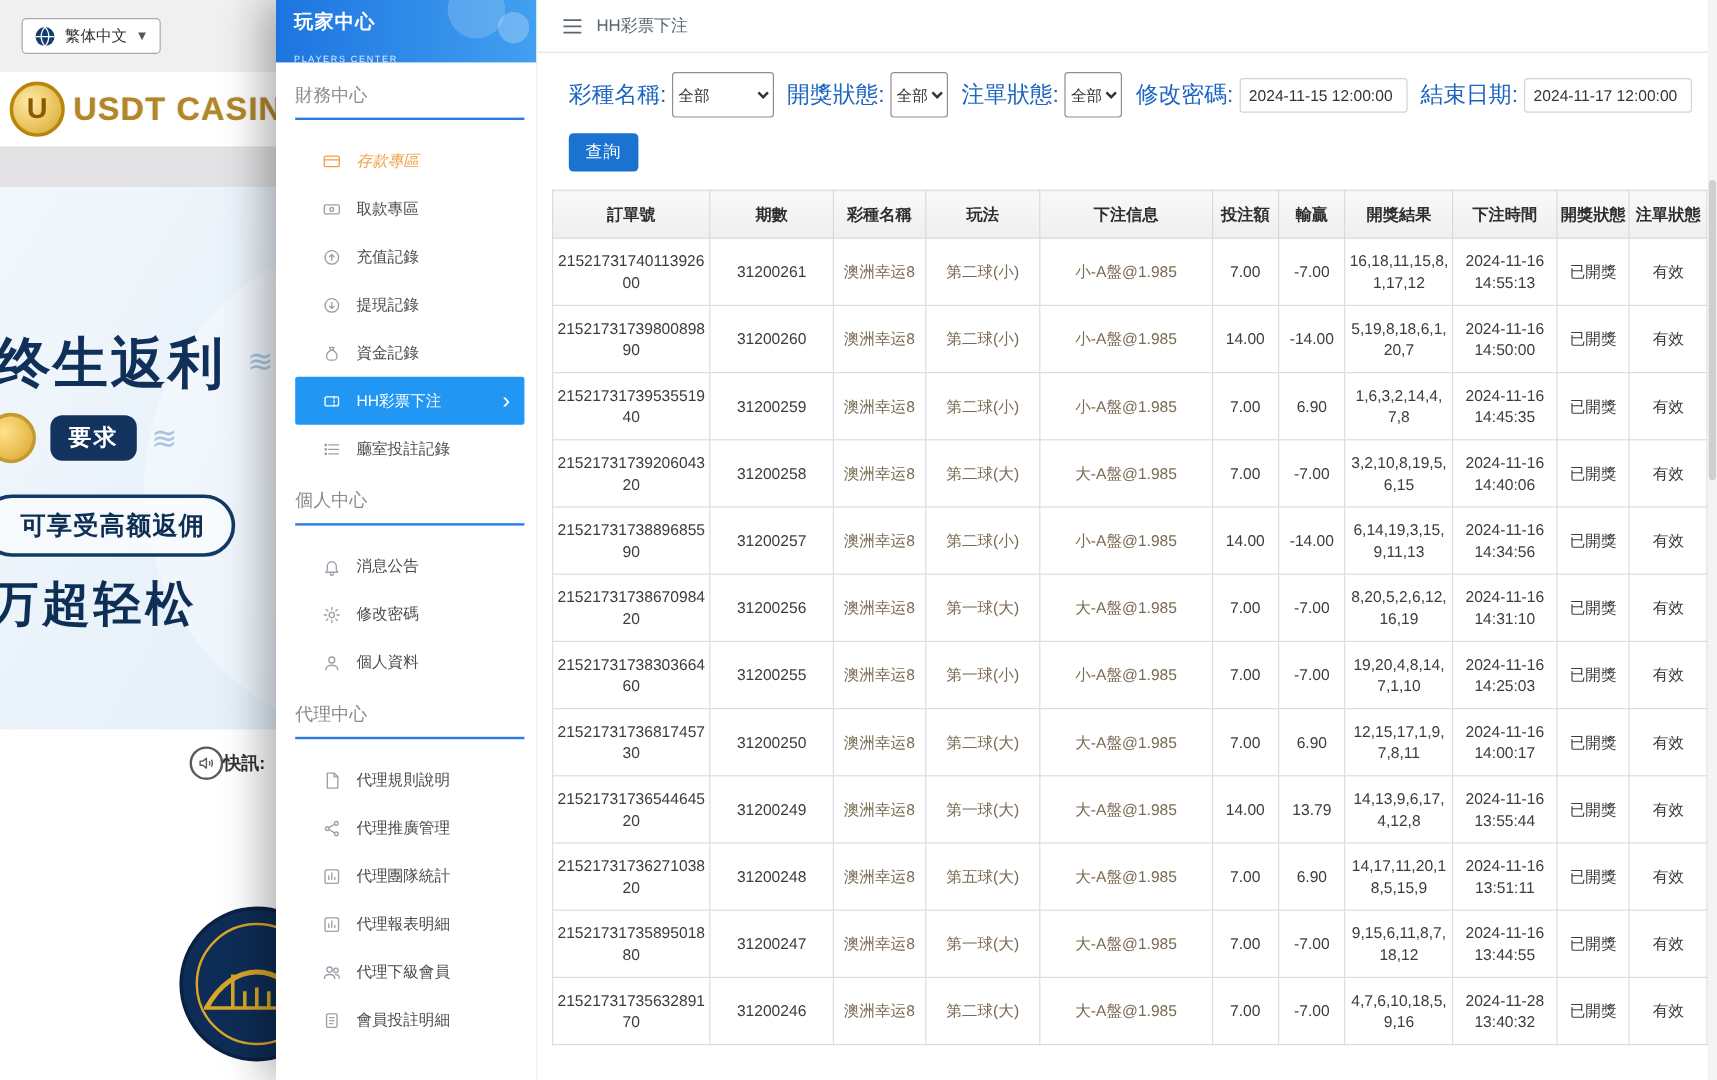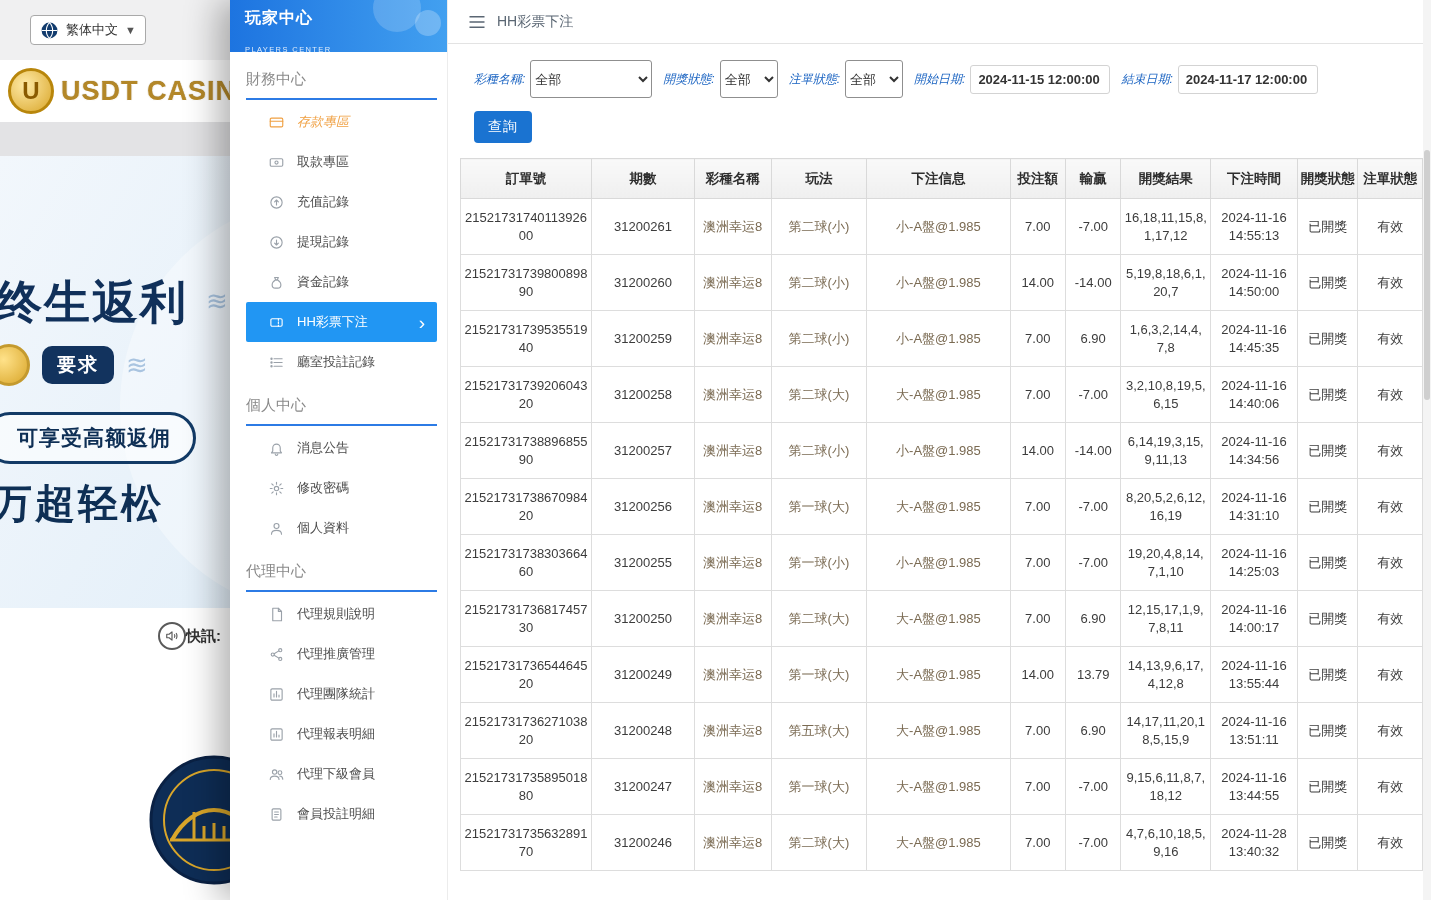--- a/index.html
+++ b/index.html
@@ -2,21 +2,21 @@
 <html><head>
 <meta charset="utf-8">
 <style>
   * { margin:0; padding:0; box-sizing:border-box; }
   html,body { width:1431px; height:900px; overflow:hidden; }
   body { font-family:"Liberation Sans","DejaVu Sans",sans-serif; background:#fff; }
   .stage { position:relative; width:1431px; height:900px; overflow:hidden; background:#fff; }
 
   
   .bg-topstrip { position:absolute; left:0; top:0; width:100%; height:60px; background:#f0f0f1; }
-  .lang-select { position:absolute; left:30px; top:15px; height:30px; padding:0 9px; display:flex; align-items:center; gap:7px;
+  .lang-select { position:absolute; left:18px; top:15px; height:30px; padding:0 9px; display:flex; align-items:center; gap:7px;
                  background:#fff; border:1px solid #a9a9a9; border-radius:4px; font-size:13px; color:#333; cursor:pointer; }
   .lang-select svg { width:19px; height:19px; }
   .lang-caret { font-size:11px; color:#555; }
 
   .bg-logorow { position:absolute; left:0; top:60px; width:100%; height:62px; background:#fff; display:flex; align-items:center; padding-left:8px; gap:7px; }
   .brand-coin { width:46px; height:46px; border-radius:50%; background:radial-gradient(circle at 35% 35%, #ffeaa6, #d9a62a);
                 border:3px solid #b8860b; color:#8a5a00; font-weight:bold; font-size:24px; display:flex; align-items:center; justify-content:center; }
   .brand-text { font-size:27px; font-weight:bold; color:#b38728; letter-spacing:1px; text-shadow:0 1px 0 #fff, 0 0 1px #7a5a10; }
 
   .bg-graystrip { position:absolute; left:0; top:122px; width:100%; height:34px; background:#e3e3e5; }
@@ -51,47 +51,47 @@
   
   .sidebar { width:218px; min-width:218px; background:#fff; border-right:1px solid #ececec; display:flex; flex-direction:column; overflow:hidden; }
   .sb-header { height:52px; min-height:52px; background:linear-gradient(90deg,#1d74e0,#42a0f0); color:#fff;
                padding:8px 0 0 15px; position:relative; overflow:hidden; }
   .sb-title { font-size:16px; font-weight:bold; letter-spacing:1px; }
   .sb-sub { font-size:7.5px; letter-spacing:1.4px; opacity:.85; margin-top:16px; }
   .sb-deco1 { position:absolute; width:48px; height:48px; right:26px; top:-16px; border-radius:50%; background:rgba(255,255,255,.18); }
   .sb-deco2 { position:absolute; width:26px; height:26px; right:6px; top:10px; border-radius:50%; background:rgba(255,255,255,.25); }
 
   .sb-nav { flex:1; padding-top:4px; overflow:hidden; }
-  .sb-section-title { margin:14px 10px 2px 16px; padding-bottom:9px; font-size:15px; color:#8a8a8a; border-bottom:2px solid #2c7be5; }
+  .sb-section-title { margin:14px 10px 14px 16px; padding-bottom:9px; font-size:15px; color:#8a8a8a; border-bottom:2px solid #2c7be5; }
   .sb-item { height:40px; margin:0 10px 0 16px; padding-left:22px; display:flex; align-items:center; gap:13px;
              font-size:13px; color:#4c4c4c; cursor:pointer; position:relative; border-radius:2px; }
   .sb-icon { width:16px; height:16px; color:#9aa1a9; display:flex; align-items:center; justify-content:center; }
   .sb-icon svg { width:15px; height:15px; fill:none; stroke:currentColor; stroke-width:1.8; stroke-linecap:round; stroke-linejoin:round; }
   .sb-item.accent { color:#f0a042;font-style:italic; }
   .sb-item.accent .sb-icon { color:#f0a042; }
   .sb-item.active { background:#2196f3; color:#fff; }
   .sb-item.active .sb-icon { color:#fff; }
   .sb-chevron { position:absolute; right:12px; font-size:19px; line-height:1; color:#fff; }
 
   
   .main { flex:1; min-width:0; display:flex; flex-direction:column; background:#fff; position:relative; }
   .topbar { height:44px; min-height:44px; display:flex; align-items:center; gap:11px; padding-left:20px;
             border-bottom:1px solid #e3e3e3; }
   .hamburger { display:flex; cursor:pointer; }
   .hamburger svg { width:18px; height:16px; stroke:#5a6673; stroke-width:2; }
   .tb-title { font-size:14px; color:#5a6673; }
 
   .filters { padding:16px 10px 2px 26px; }
   .filter-row { display:flex; align-items:center; }
-  .f-label { font-size:12px; color:#1b64c2; white-space:nowrap; margin-right:5px;font-style:italic; }
+  .f-label { font-size:19px; color:#1b64c2; white-space:nowrap; margin-right:5px; }
   .f-select { height:38px; border:1px solid #8f8f8f; border-radius:3px; background:#fff; font-size:13px; color:#333; margin-right:11px; }
   .f-select.wide { width:122px; }
   .f-select.narrow { width:58px; }
   .f-input { height:29px; width:140px; border:1px solid #d3d3d3; border-radius:3px; font-size:13px; color:#333;
-             padding:0 7px; background:#fff; margin-right:11px;font-weight:bold; }
+             padding:0 7px; background:#fff; margin-right:11px; }
   .search-btn { margin-top:13px; background:#1a73d1; color:#fff; border:none; border-radius:4px; font-size:14px;
                 padding:7px 14px; cursor:pointer; letter-spacing:1px; }
 
   .table-wrap { padding:13px 8px 0 12px; flex:1; overflow:hidden; }
   table { width:100%; border-collapse:collapse; table-layout:fixed; font-size:13px; }
   th { border:1px solid #d9d9d9; background:linear-gradient(#f9f9f9,#efefef); font-weight:bold; color:#2e2e2e;
        font-size:13.5px; height:40px; padding:2px 1px; }
   td { border:1px solid #ddd; text-align:center; vertical-align:middle; height:56px; padding:4px 3px;
        color:#3c3c3c; line-height:18px; word-break:break-all; }
   td.c2, td.c3, td.c4 { color:#7a6a52; }
@@ -338,21 +338,21 @@
             <option>全部</option>
           </select>
           <span class="f-label">開獎狀態:</span>
           <select class="f-select narrow">
             <option>全部</option>
           </select>
           <span class="f-label">注單狀態:</span>
           <select class="f-select narrow">
             <option>全部</option>
           </select>
-          <span class="f-label">開始日期:</span>
+          <span class="f-label">修改密碼:</span>
           <input class="f-input" value="2024-11-15 12:00:00" style="">
           <span class="f-label">結束日期:</span>
           <input class="f-input" value="2024-11-17 12:00:00" style="">
         </div>
         <button class="search-btn">查詢</button>
       </div>
 
       <div class="table-wrap">
         <table>
           <colgroup>

